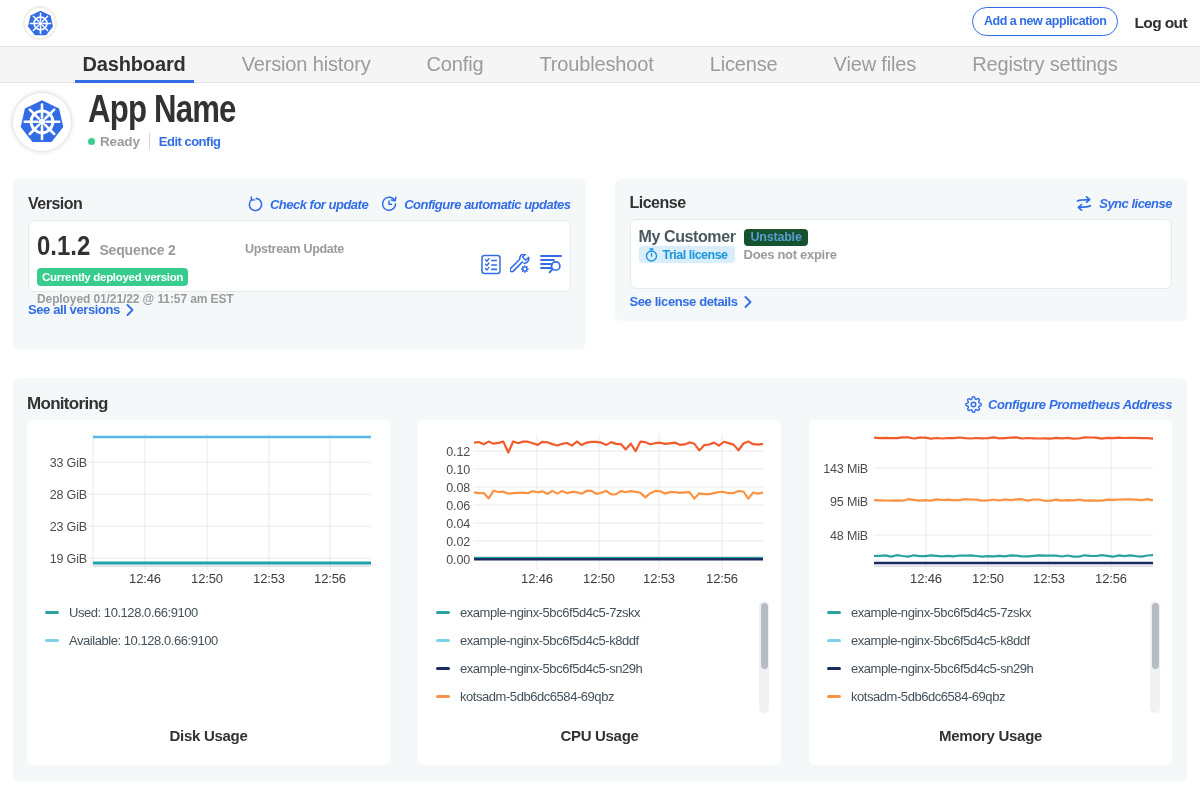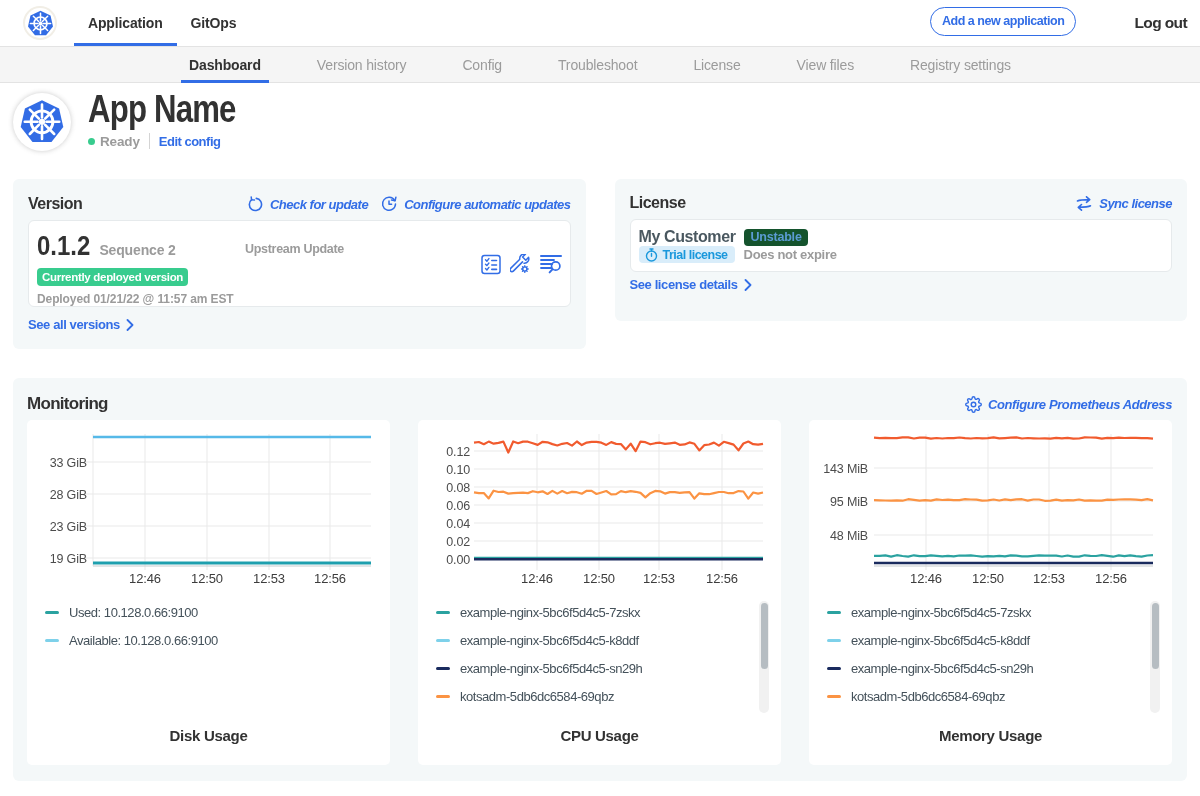--- a/index.html
+++ b/index.html
@@ -2,26 +2,26 @@
 <html><head><meta charset="utf-8">
 <style>
 * { margin:0; padding:0; box-sizing:border-box; }
 body { font-family:"Liberation Sans",sans-serif; background:#fff; width:1200px; color:#323232; letter-spacing:-0.15px; }
 
 .topnav { height:46px; display:flex; align-items:center; position:relative; background:#fff; }
 .logo-circ { width:30px; height:30px; border-radius:50%; background:#fff; box-shadow:0 0 0 2px #f1eee6; margin-left:25px; display:flex; align-items:center; justify-content:center; }
 .topnav .tabs { display:flex; height:100%; margin-left:19px; }
 .topnav .tab { font-size:14px; font-weight:700; color:#323232; padding:0 14px; display:flex; align-items:center; height:100%; position:relative; }
 .topnav .tab.active:after { content:""; position:absolute; left:0; right:0; bottom:0; height:3px; background:#326de6; }
-.topnav .right { position:absolute; right:13px; top:0; height:46px; display:flex; align-items:center;gap:42px; }
+.topnav .right { position:absolute; right:13px; top:0; height:46px; display:flex; align-items:center; }
 .btn-outline { border:1px solid #326de6; color:#326de6; font-weight:700; font-size:12.5px; border-radius:15px; padding:0 11px; height:29px; background:#fff; margin-right:16px; font-family:inherit; position:relative; top:-2px; letter-spacing:-0.45px; }
 .logout { font-size:15.5px; font-weight:700; color:#323232; letter-spacing:-0.6px; }
 
 .subnav { height:37px; background:#f5f5f5; border-top:1px solid #e3e3e3; border-bottom:1px solid #e3e3e3; display:flex; justify-content:center; }
-.subnav .tab { font-size:14px; color:#9b9b9b; font-weight:400; padding:0 8px; margin:0 20px; display:flex; align-items:center; position:relative; }
+.subnav .tab { font-size:20px; color:#9b9b9b; font-weight:400; padding:0 8px; margin:0 20px; display:flex; align-items:center; position:relative; }
 .subnav .tab.active { color:#323232; font-weight:700; }
 .subnav .tab.active:after { content:""; position:absolute; left:0; right:0; bottom:-1px; height:3px; background:#326de6; }
 
 .apphead { display:flex; padding:10px 0 0 13px; height:96px; }
 .appicon { width:58px; height:58px; border-radius:50%; background:#fff; box-shadow:0 0 5px rgba(80,80,80,.3); display:flex; align-items:center; justify-content:center; }
 .apphead .meta { margin-left:17px; margin-top:-3px; }
 .appname { font-size:38px; font-weight:700; color:#323232; letter-spacing:-1px; line-height:38px; transform:scaleX(0.82); transform-origin:0 50%; }
 .statusrow { display:flex; align-items:center; margin-top:5px; font-size:13.5px; }
 .dot { width:7px; height:7px; border-radius:50%; background:#38cc8e; margin-right:5px; }
 .ready { color:#9b9b9b; font-weight:600; }
@@ -32,31 +32,31 @@
 .cardrow { display:flex; gap:29px; }
 .bigcard { background:#f4f8f9; border-radius:6px; padding:16px 15px; width:572.5px; }
 .cardhead { display:flex; align-items:center; justify-content:space-between; }
 .cardtitle { font-size:16px; font-weight:700; color:#323232; letter-spacing:-0.5px; margin-top:-1px; }
 .cardlinks { display:flex; align-items:center; gap:12px; }
 .clink { display:flex; align-items:center; gap:6px; color:#326de6; font-size:13px; font-weight:700; letter-spacing:-0.5px;font-style:italic; }
 .innercard { background:#fff; border:1px solid #e6eaec; border-radius:6px; margin-top:7px; }
 .seeall { display:flex; align-items:center; font-size:13px; font-weight:700; color:#326de6; margin-top:10px; letter-spacing:-0.4px; }
 .chev { margin-left:6px; }
 
-.vinner { padding:8px 8px 20px; display:flex; align-items:flex-start; position:relative; height:87px; }
+.vinner { padding:8px 8px 20px; display:flex; align-items:flex-start; position:relative; height:72px; }
 .vleft { width:216px; }
 .vnumrow { display:flex; align-items:baseline; }
 .vnum { font-size:28.5px; font-weight:700; color:#323232; letter-spacing:0; transform:scaleX(0.84); transform-origin:0 100%; display:inline-block; margin-right:-10px; line-height:33px; }
 .vseq { font-size:14px; color:#9b9b9b; margin-left:9px; font-weight:600; }
 .greenpill { display:inline-block; background:#38cc8e; color:#fff; font-size:11.5px; font-weight:700; border-radius:4px; padding:3px 5px; margin-top:6px; letter-spacing:-0.3px; }
 .vdeployed { font-size:12px; color:#9b9b9b; font-weight:600; margin-top:6px; letter-spacing:-0.1px; }
 .vsrc { font-size:12.5px; font-weight:700; color:#9b9b9b; position:absolute; left:216px; top:21px; letter-spacing:-0.3px; }
 .vicons { position:absolute; right:8px; top:33px; display:flex; gap:9px; }
 
-.linner { padding:8px 8px 12px; height:53px; }
+.linner { padding:8px 8px 12px; height:70px; }
 .lrow1 { display:flex; align-items:center; }
 .custname { font-size:16px; font-weight:700; color:#4a5860; letter-spacing:-0.4px; }
 .chantag { background:#14532d; color:#5b9bd3; font-size:12.5px; font-weight:600; border-radius:4px; padding:1.5px 6px; margin-left:9px; letter-spacing:-0.2px; }
 .lrow2 { display:flex; align-items:center; margin-top:0; }
 .trialtag { background:#d9edfa; color:#1a98dc; font-size:12.5px; font-weight:700; border-radius:4px; padding:1.5px 7px 1.5px 6px; display:flex; align-items:center; gap:5px; letter-spacing:-0.5px; }
 .noexpire { font-size:13px; color:#9b9b9b; font-weight:600; margin-left:9px; letter-spacing:-0.3px; }
 
 .monitoring { background:#f4f8f9; border-radius:6px; margin-top:29px; padding:16px 14px 16px; }
 .monhead { display:flex; align-items:center; justify-content:space-between; padding:0 1px 0 0; }
 .montitle { font-size:17px; font-weight:700; color:#323232; line-height:20px; letter-spacing:-0.7px; }
@@ -76,24 +76,20 @@
   <div class="logo-circ">
       <svg width="27" height="27" viewBox="0 0 24 24">
         <path d="M12.00 0.70 L20.91 4.99 L23.11 14.64 L16.95 22.37 L7.05 22.37 L0.89 14.64 L3.09 4.99 Z" fill="#326ce5"></path>
         <g stroke="#fff" fill="none">
           <circle cx="12" cy="11.9" r="5.7" stroke-width="1.5"></circle>
           <path d="M12.00 9.60 L12.00 2.90 M13.63 10.27 L18.36 5.54 M14.30 11.90 L21.00 11.90 M13.63 13.53 L18.36 18.26 M12.00 14.20 L12.00 20.90 M10.37 13.53 L5.64 18.26 M9.70 11.90 L3.00 11.90 M10.37 10.27 L5.64 5.54" stroke-width="1.35" stroke-linecap="round"></path>
         </g>
         <circle cx="12" cy="11.9" r="1.65" fill="#fff"></circle>
       </svg>
     </div>
-  <div class="tabs">
-    <div class="tab active">Application</div>
-    <div class="tab">GitOps</div>
-  </div>
   <div class="right">
     <button class="btn-outline">Add a new application</button>
     <span class="logout">Log out</span>
   </div>
 </div>
 
 <div class="subnav">
   <div class="tab active">Dashboard</div>
   <div class="tab">Version history</div>
   <div class="tab">Config</div>

